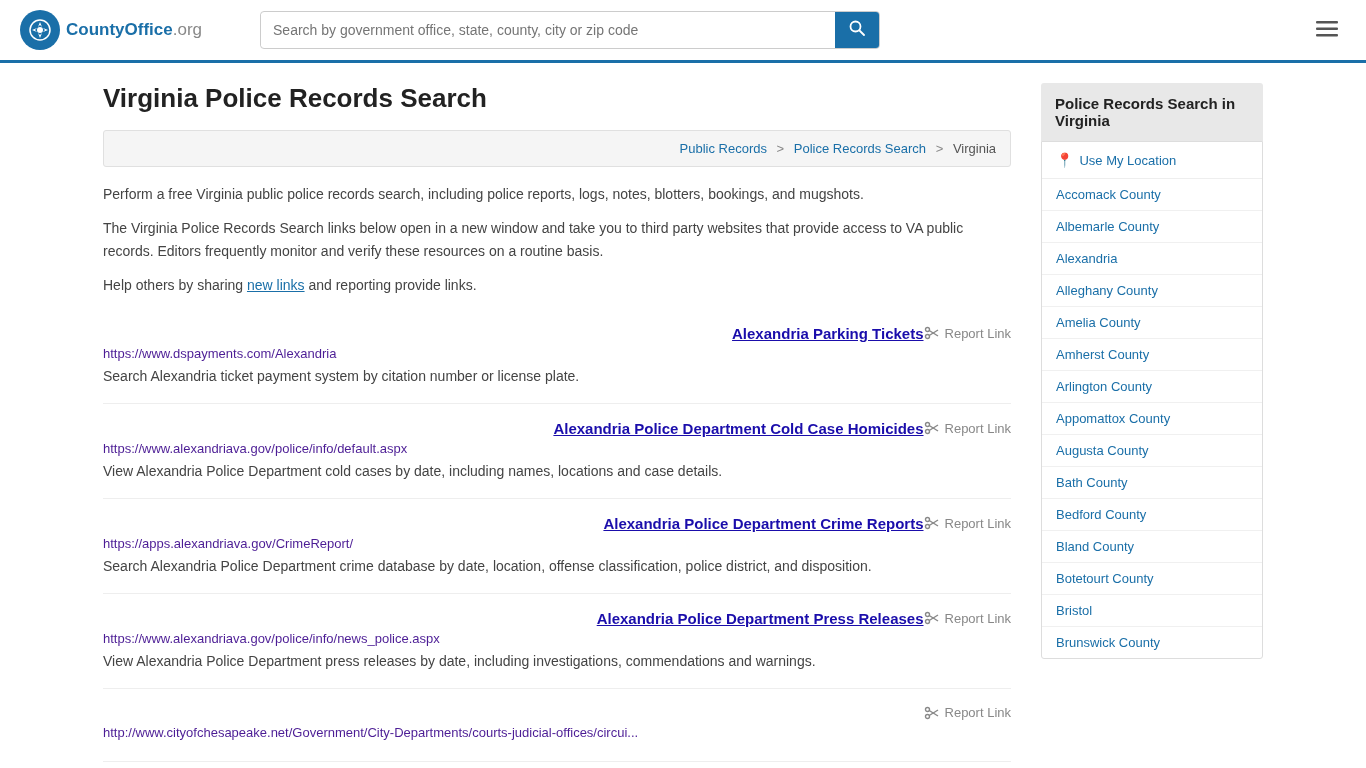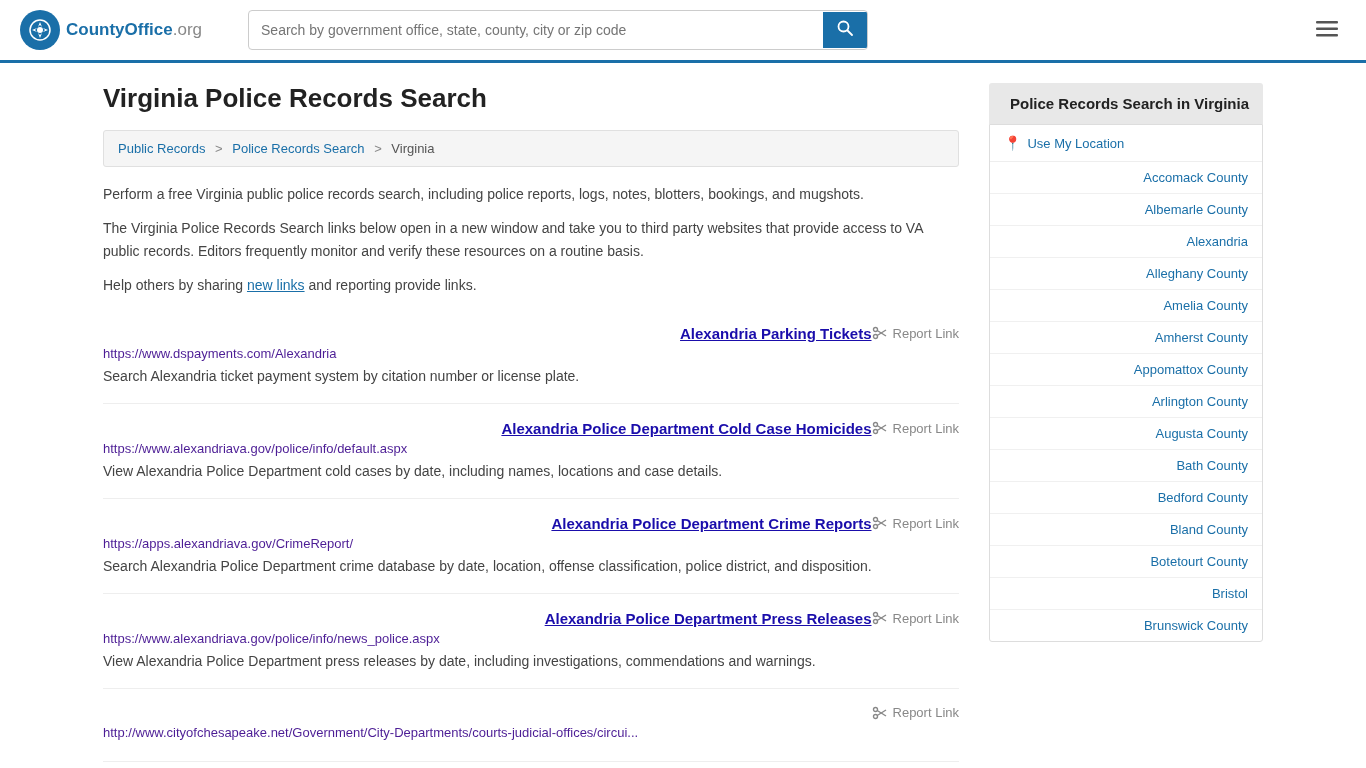--- a/index.html
+++ b/index.html
@@ -4,21 +4,22 @@
   <style>
     * { box-sizing: border-box; margin: 0; padding: 0; }
     body { font-family: Arial, sans-serif; font-size: 14px; color: #333; background: #fff; }
 
     
     .header {
       background: #fff;
       border-bottom: 3px solid #1a6fa8;
       padding: 10px 20px;
       display: flex;
-      gap: 8px;
+      align-items: center;
+      gap: 20px;
     }
     .logo-area {
       display: flex;
       align-items: center;
       gap: 6px;
       text-decoration: none;
       color: #333;
       font-size: 18px;
       font-weight: bold;
       flex-shrink: 0;
@@ -95,20 +96,21 @@
       margin-bottom: 16px;
     }
     .breadcrumb {
       background: #f5f5f5;
       padding: 10px 14px;
       border: 1px solid #e0e0e0;
       border-radius: 3px;
       margin-bottom: 16px;
       font-size: 13px;
       color: #555;
+      text-align: right;
     }
     .breadcrumb a { color: #1a6fa8; text-decoration: none; }
     .breadcrumb-sep { margin: 0 6px; color: #888; }
 
     .description { margin-bottom: 12px; font-size: 14px; line-height: 1.6; color: #444; }
     .description a { color: #1a6fa8; }
 
     
     .result-item {
       border-bottom: 1px solid #eee;
@@ -139,21 +141,21 @@
       white-space: nowrap;
     }
     .result-url {
       color: #4c1d95;
       font-size: 13px;
       margin-bottom: 5px;
     }
     .result-desc { font-size: 14px; color: #444; line-height: 1.5; }
 
     
-    .sidebar { width: 274px; flex-shrink: 0; text-align: right; }
+    .sidebar { width: 222px; flex-shrink: 0; }
     .sidebar-title {
       background: #e8e8e8;
       padding: 12px 14px;
       font-size: 15px;
       font-weight: bold;
       color: #222;
       border-radius: 3px 3px 0 0;
       margin-bottom: 0;
     }
     .sidebar-section {
@@ -332,22 +334,22 @@
         <span style="font-size:14px;">📍</span>
         <span>Use My Location</span>
       </div>
       <div id="sidebar-counties">
           <a class="sidebar-link" href="#">Accomack County</a>
           <a class="sidebar-link" href="#">Albemarle County</a>
           <a class="sidebar-link" href="#">Alexandria</a>
           <a class="sidebar-link" href="#">Alleghany County</a>
           <a class="sidebar-link" href="#">Amelia County</a>
           <a class="sidebar-link" href="#">Amherst County</a>
+          <a class="sidebar-link" href="#">Arlington County</a>
           <a class="sidebar-link" href="#">Appomattox County</a>
-          <a class="sidebar-link" href="#">Arlington County</a>
           <a class="sidebar-link" href="#">Augusta County</a>
           <a class="sidebar-link" href="#">Bath County</a>
           <a class="sidebar-link" href="#">Bedford County</a>
           <a class="sidebar-link" href="#">Bland County</a>
           <a class="sidebar-link" href="#">Botetourt County</a>
           <a class="sidebar-link" href="#">Bristol</a>
           <a class="sidebar-link" href="#">Brunswick County</a>
         </div>
     </div>
   </aside>

